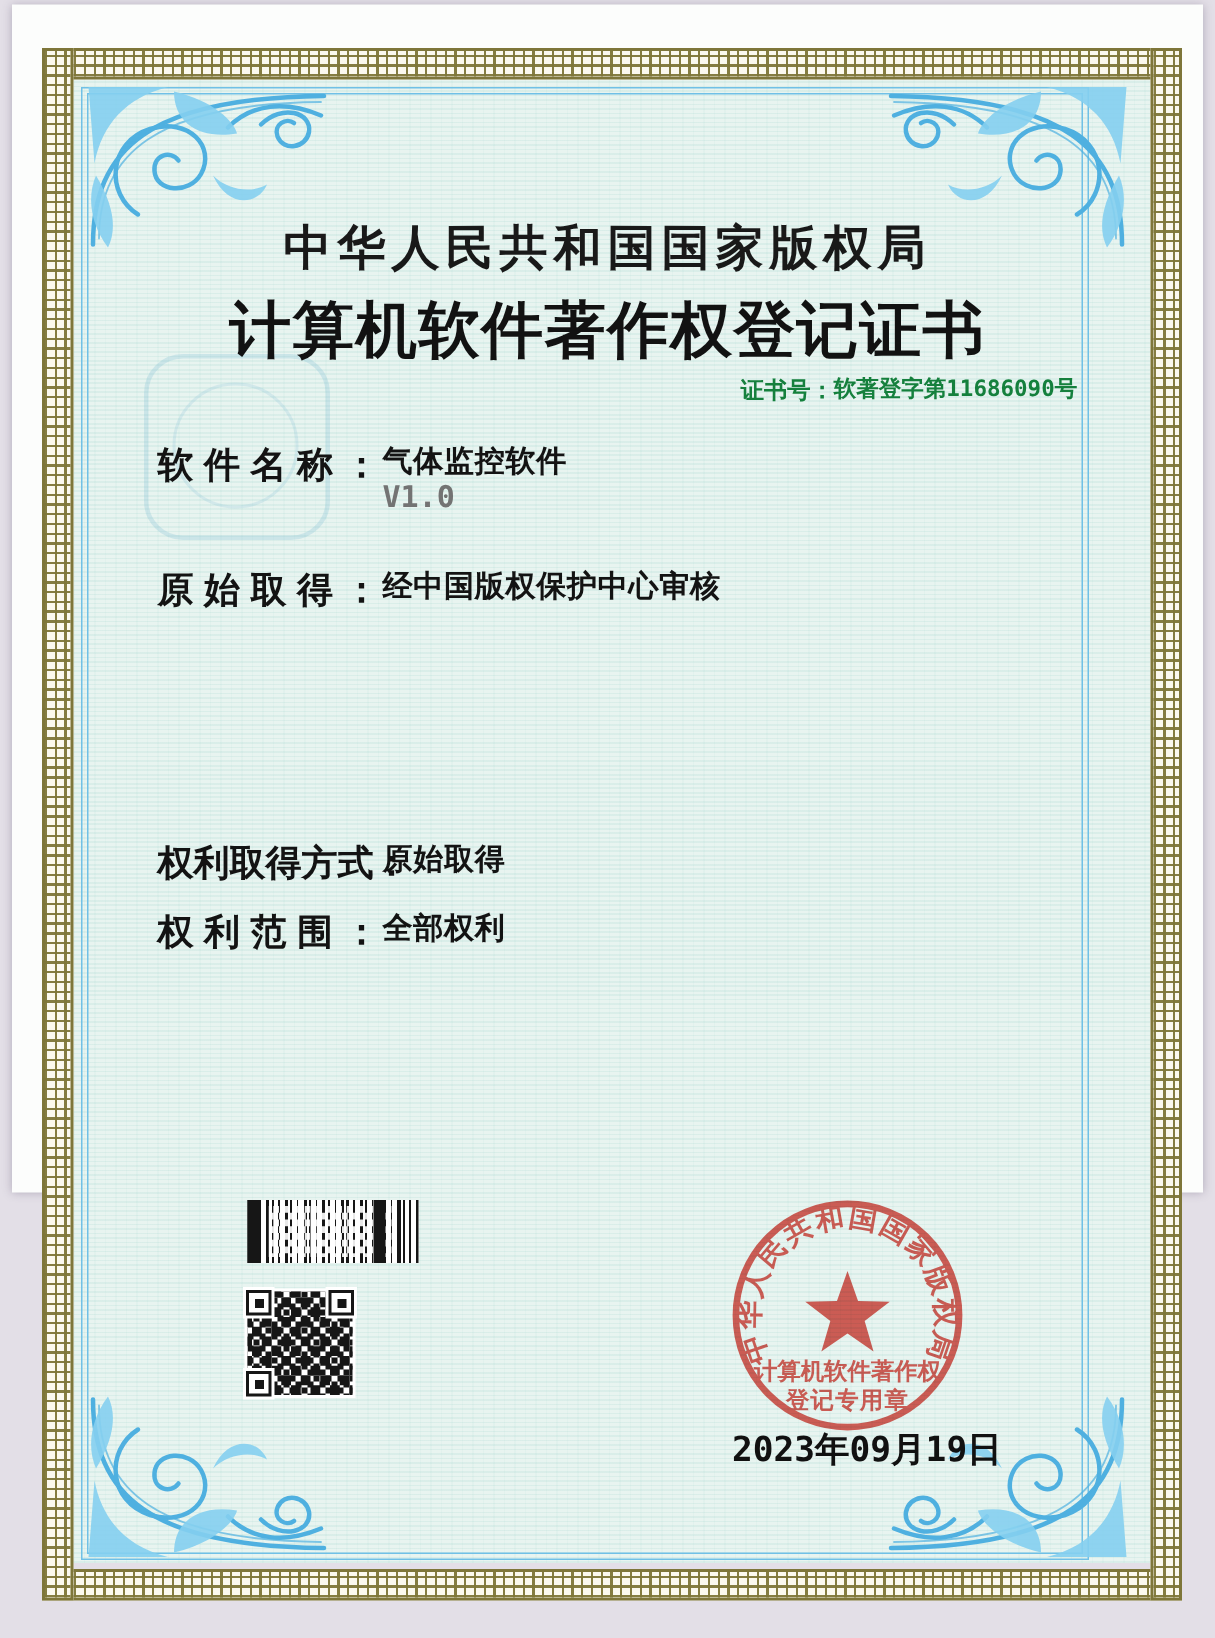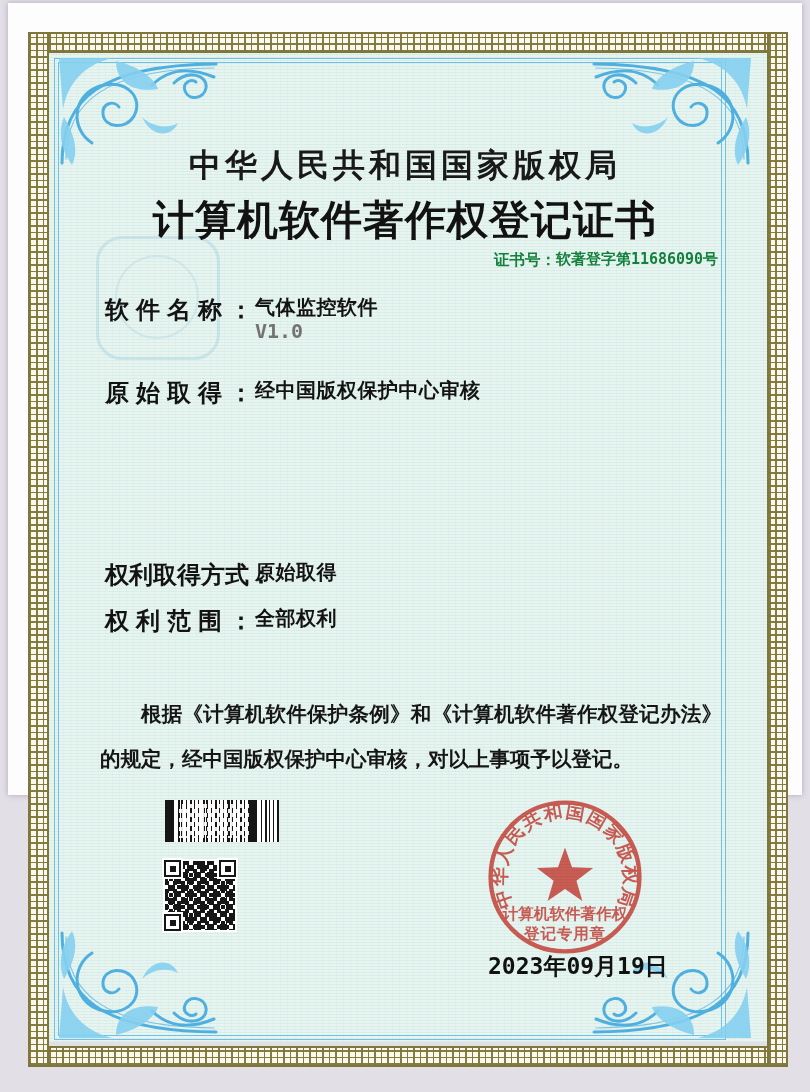--- a/index.html
+++ b/index.html
@@ -214,21 +214,20 @@
     <div class="field-row" style="top:374px">
       <span class="flabel">原始取得：</span><span class="fvalue">经中国版权保护中心审核</span>
     </div>
     <div class="field-row" style="top:556px">
       <span class="flabel">权利取得方式：</span><span class="fvalue">原始取得</span>
     </div>
     <div class="field-row" style="top:602px">
       <span class="flabel">权利范围：</span><span class="fvalue">全部权利</span>
     </div>
 
-    <p class="statement">根据《计算机软件保护条例》和《计算机软件著作权登记办法》的规定，经中国版权保护中心审核，对以上事项予以登记。</p>
 
     <div class="barcode">
       <div class="bc-stripes"></div>
       <div class="bc-noise"></div>
       <div class="bc-bar bc-bar-l"></div>
       <div class="bc-bar bc-bar-r"></div>
     </div>
 
     <div class="qr">
       <div class="qr-mod"></div>

